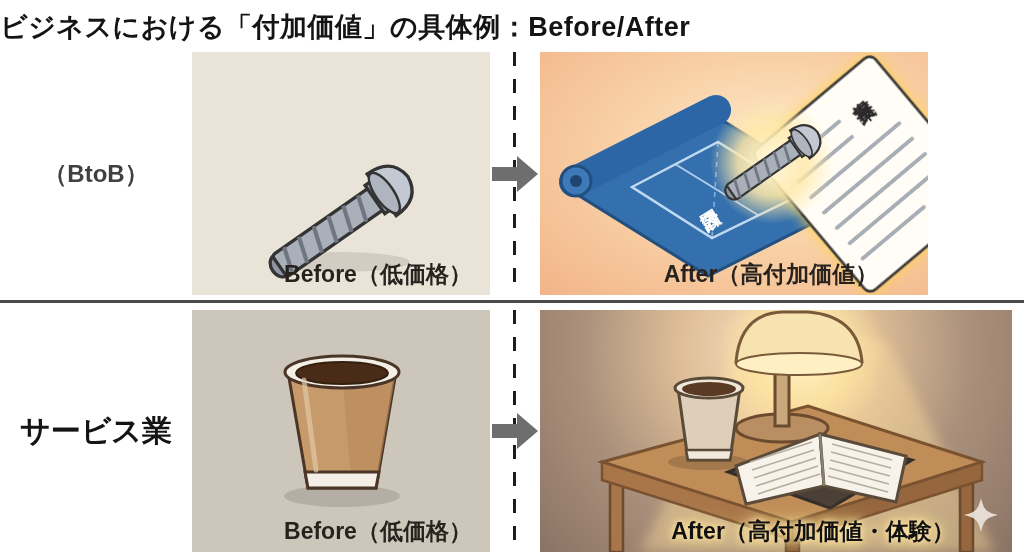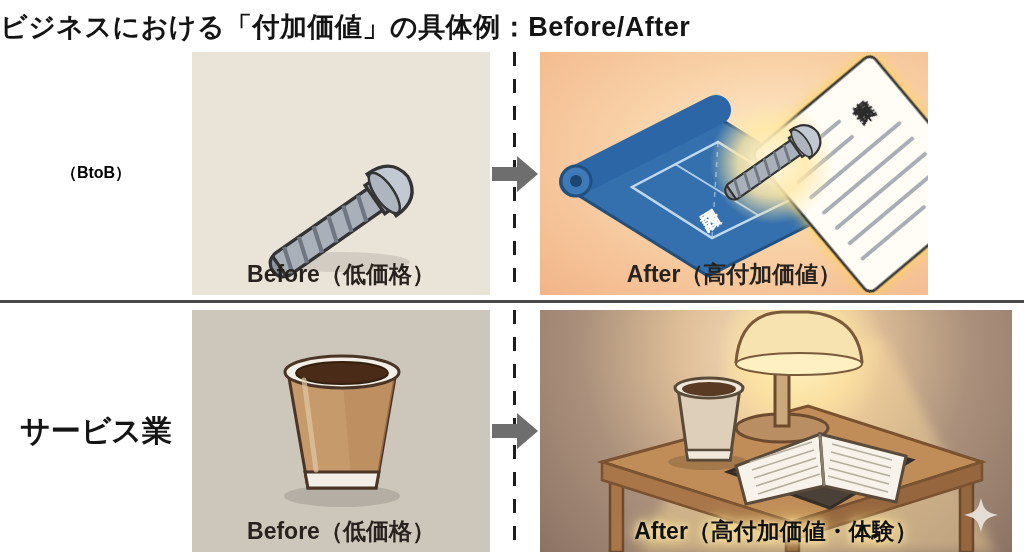--- a/index.html
+++ b/index.html
@@ -9,32 +9,32 @@
   }
   .title{
     position:absolute;top:5px;left:0;width:100%;height:44px;line-height:44px;
     text-align:left;font-size:27px;font-weight:700;color:#141414;letter-spacing:0.5px;
   }
   .row-label{
     position:absolute;left:0;width:192px;display:flex;flex-direction:column;
     align-items:center;justify-content:center;gap:2px;
   }
   .row-label .cat{font-size:30px;font-weight:700;color:#141414;}
-  .row-label .sub{font-size:16px;font-weight:700;color:#000000;}
+  .row-label .sub{font-size:24px;font-weight:700;color:#404040;}
   .panel{position:absolute;overflow:hidden;}
   .panel svg{position:absolute;top:0;left:0;}
   .before-top{left:192px;top:52px;width:298px;height:243px;background:#eae4d8;}
   .after-top{left:540px;top:52px;width:388px;height:243px;
     background:radial-gradient(ellipse at 60% 42%, #fdeccd 0%, #f9d2a8 45%, #f2b488 100%);}
   .before-bottom{left:192px;top:310px;width:298px;height:242px;background:#cdc7bb;}
   .after-bottom{left:540px;top:310px;width:472px;height:242px;
     background:radial-gradient(circle at 50% 16%, #f8e0bd 0%, #ddbd97 32%, #ab917c 62%, #8b7364 100%);}
   .caption{
     position:absolute;bottom:5px;left:0;width:100%;text-align:center;
-    font-size:23px;font-weight:600;color:#27221d;z-index:5;
+    font-size:23px;font-weight:600;color:#27221d;z-index:5;padding-left:37px;
   }
   .caption.glow{
     color:#111;
     text-shadow:0 0 6px #ffeab0,0 0 12px #ffe193,0 0 20px #ffdf8e;
   }
   .arrow-col{
     position:absolute;width:50px;display:flex;align-items:center;justify-content:center;
   }
   .arrow-col .dash{
     position:absolute;top:0;left:23px;width:3px;height:100%;

